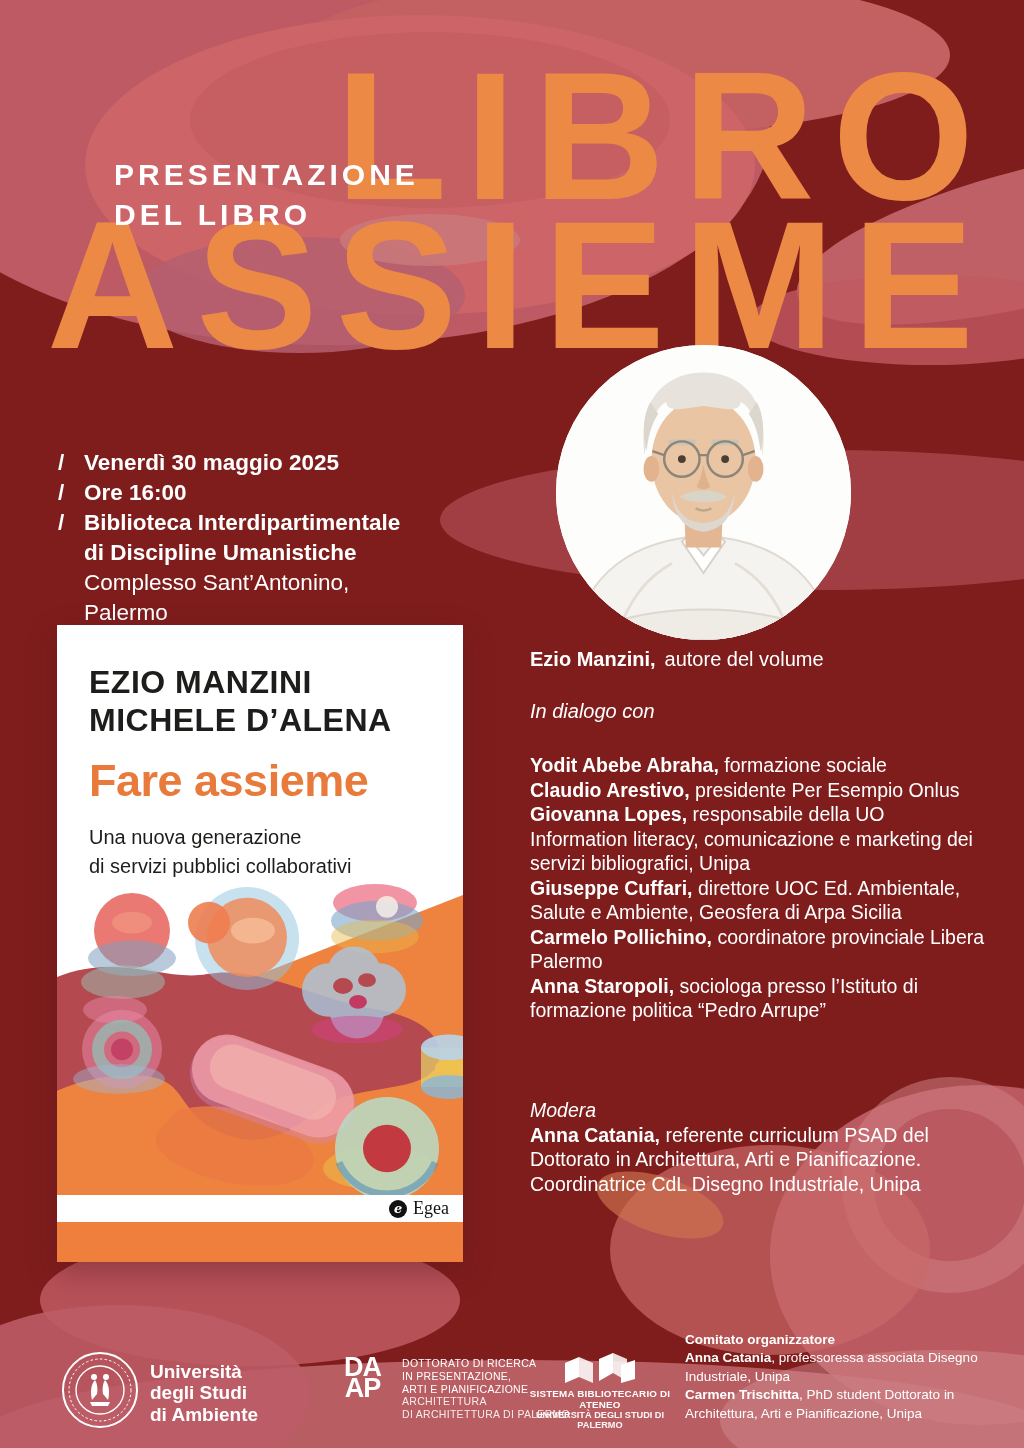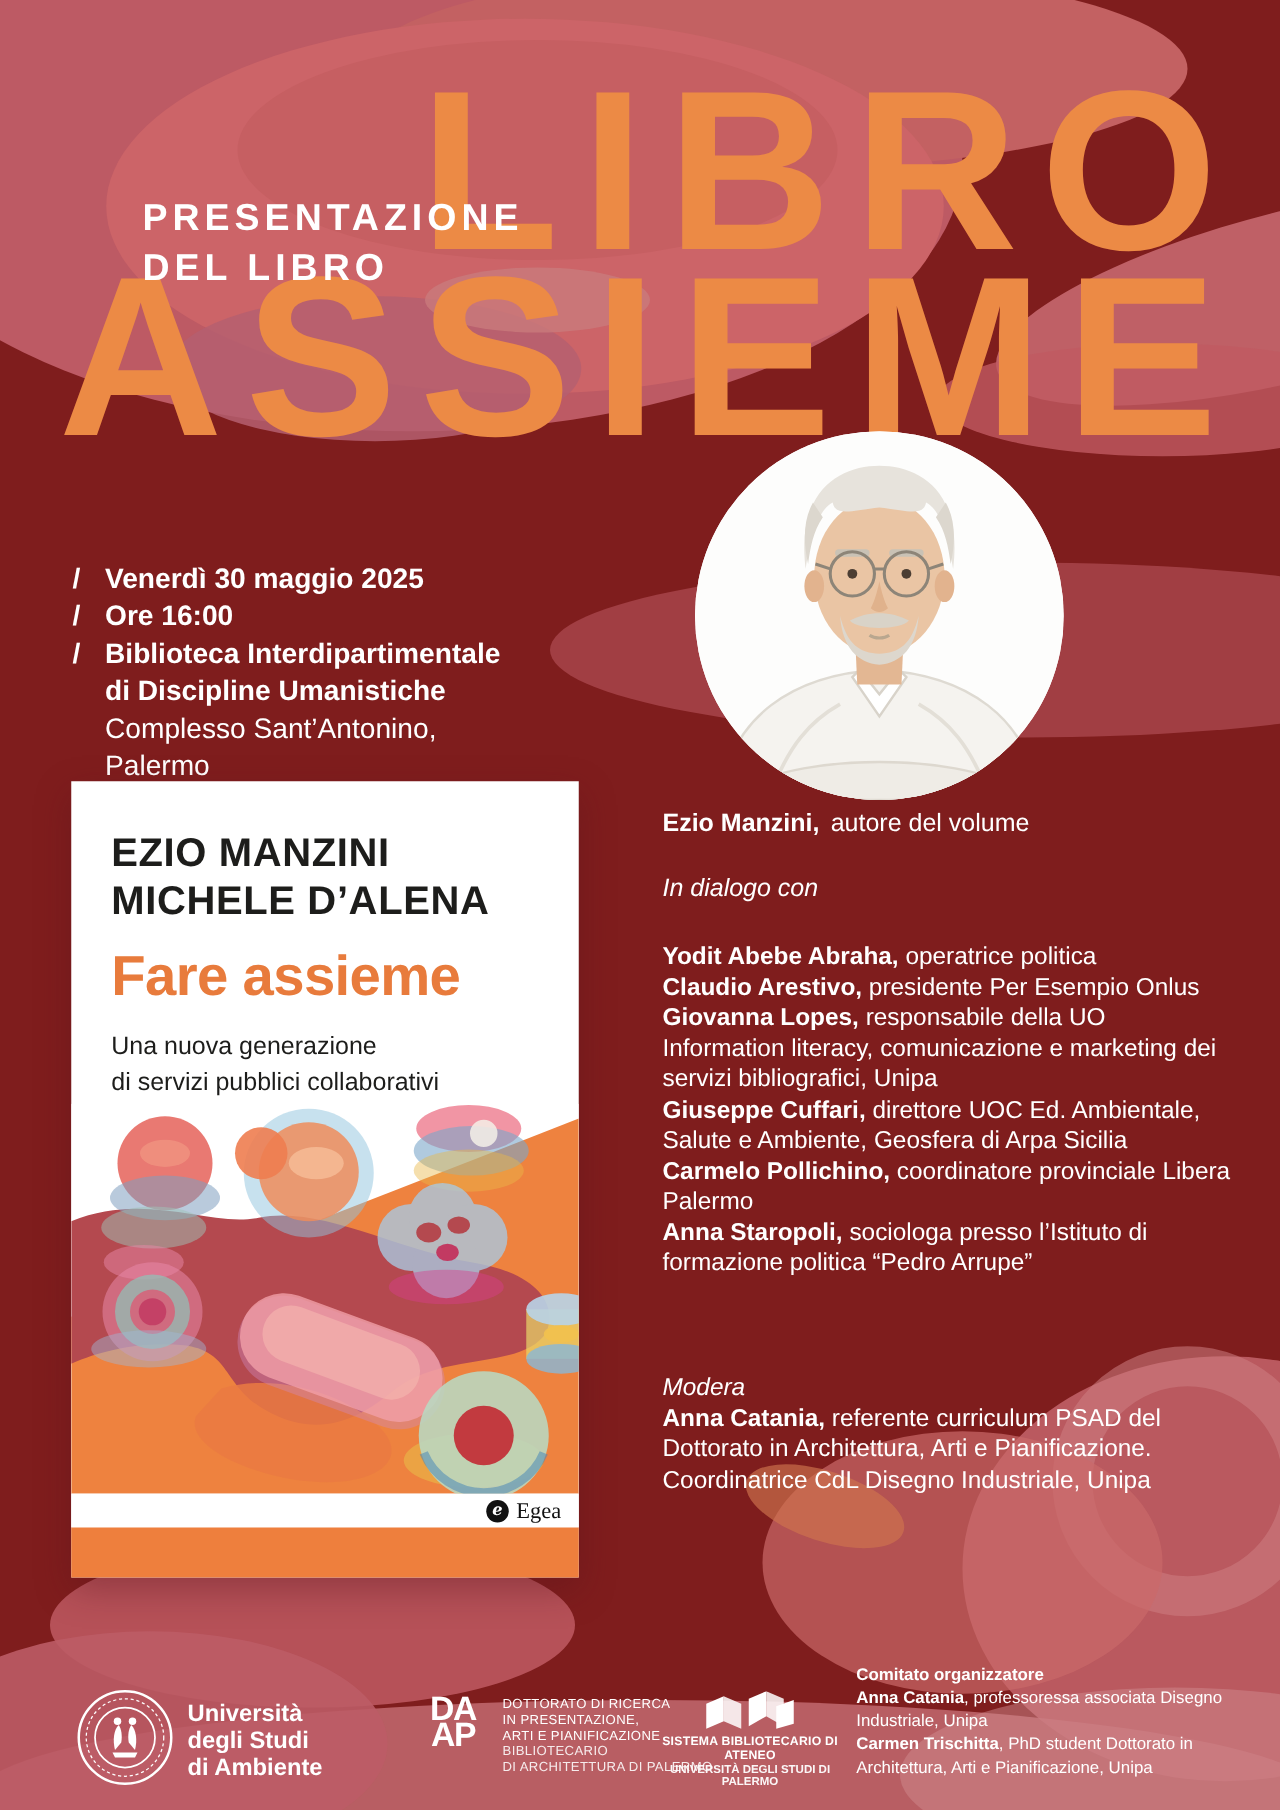--- a/index.html
+++ b/index.html
@@ -274,21 +274,21 @@
 
   <div class="rc author-row" style="position:absolute;">
     <span class="name">Ezio Manzini,</span><span class="role">autore del volume</span>
   </div>
 
   <div class="rc dialogue-label" style="position:absolute;">In dialogo con</div>
 
   <div class="rc speakers" style="position:absolute;">
     <div class="speaker">
       <span class="name">Yodit Abebe Abraha,</span>
-      <span class="role">operatrice politica</span>
+      <span class="role">formazione sociale</span>
     </div>
     <div class="speaker">
       <span class="name">Claudio Arestivo,</span>
       <span class="role">presidente Per Esempio Onlus</span>
     </div>
     <div class="speaker">
       <span class="name">Giovanna Lopes,</span>
       <span class="role">responsabile della UO Information literacy, comunicazione e marketing dei servizi bibliografici, Unipa</span>
     </div>
     <div class="speaker">
@@ -330,21 +330,21 @@
     </div>
 
     <div class="daap-logo">
       <span>DA</span><br>
       <span>AP</span>
     </div>
     <div class="daap-text">
       <div class="b">DOTTORATO DI RICERCA</div>
       <div class="b">IN PRESENTAZIONE,</div>
       <div class="b">ARTI E PIANIFICAZIONE</div>
-      <div class="l">BIBLIOTECARIO</div>
+      <div class="l">ARCHITETTURA</div>
       <div class="l">DI ARCHITETTURA DI PALERMO</div>
     </div>
 
     <div class="sba">
       <svg width="74" height="32" viewBox="0 0 74 32">
         <polygon points="2,30 2,10 16,4 16,24" fill="#ffffff"></polygon>
         <polygon points="30,30 30,10 16,4 16,24" fill="#ffffff" opacity=".85"></polygon>
         <polygon points="36,28 36,6 50,0 50,20" fill="#ffffff"></polygon>
         <polygon points="64,28 64,6 50,0 50,20" fill="#ffffff" opacity=".85"></polygon>
         <polygon points="58,30 58,12 72,7 72,26" fill="#ffffff"></polygon>

